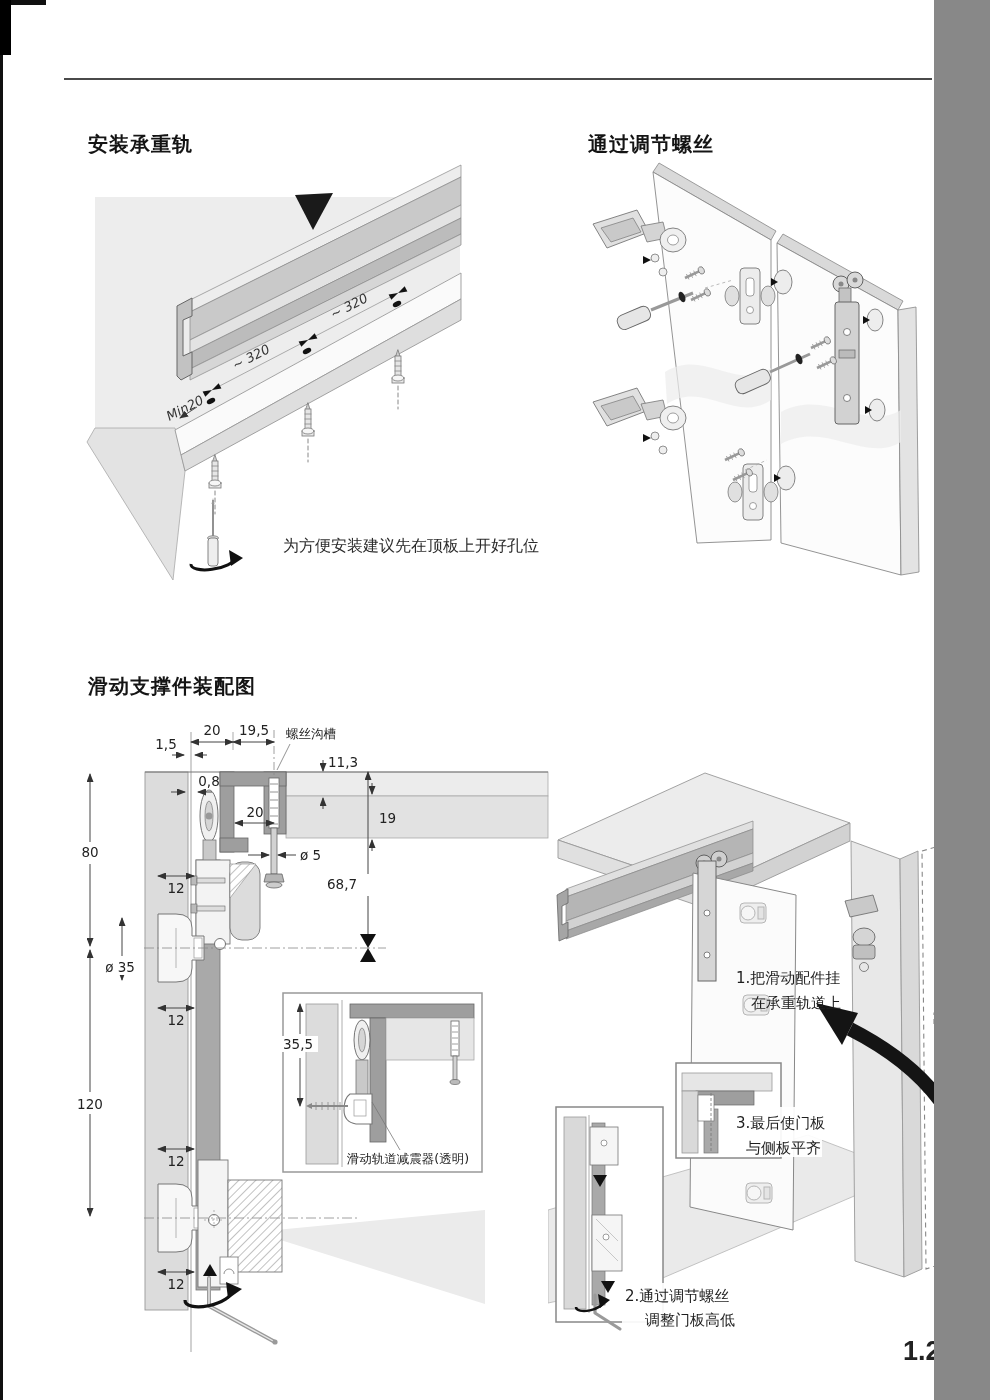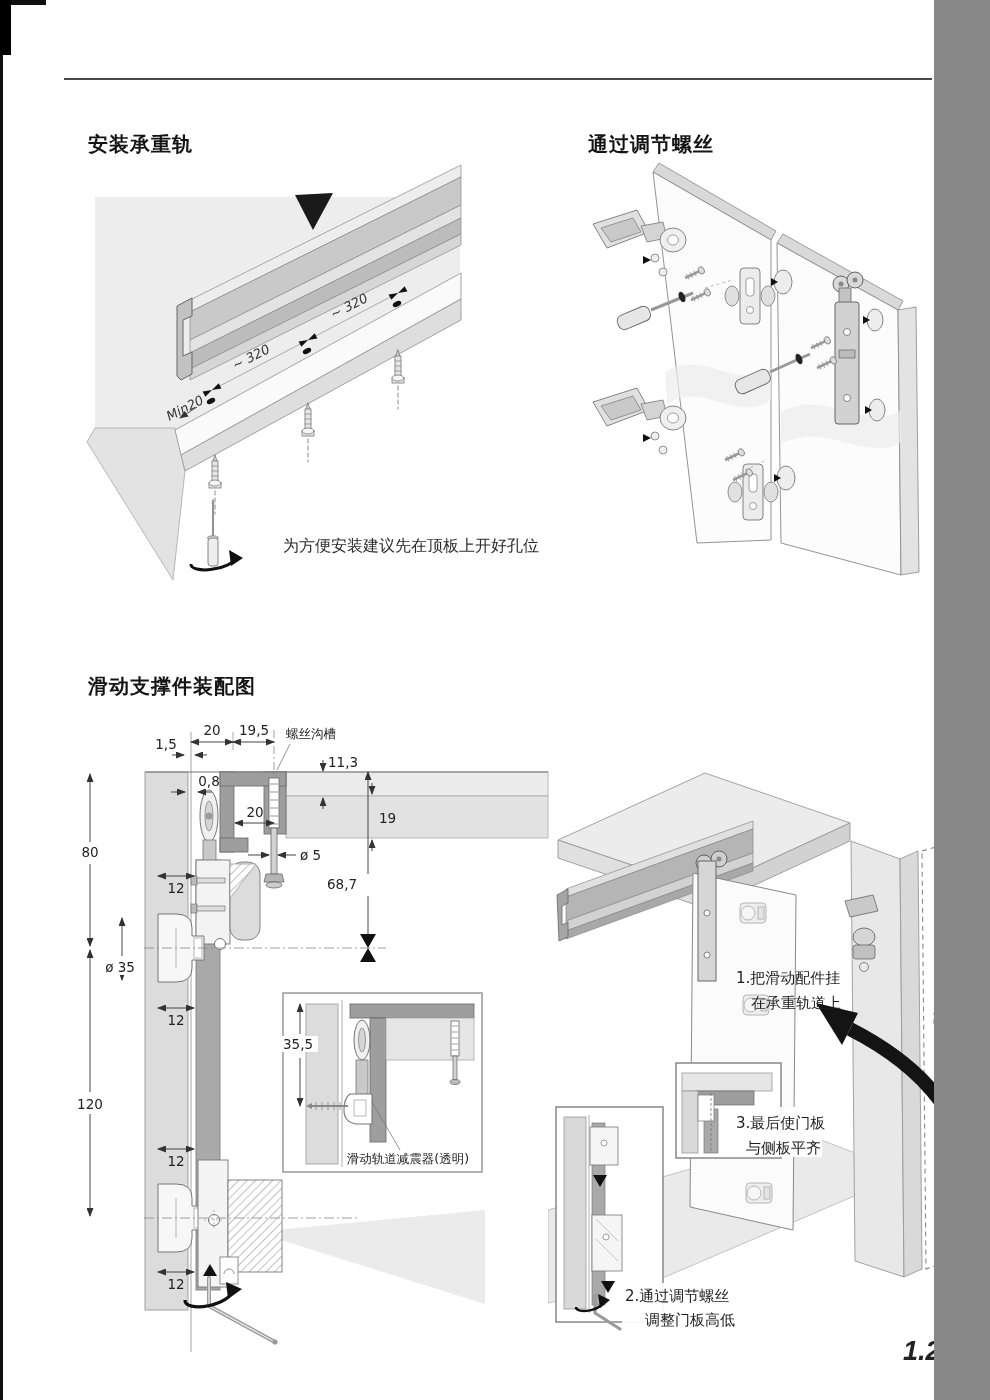--- a/index.html
+++ b/index.html
@@ -7,21 +7,21 @@
         font-family:"Liberation Sans","DejaVu Sans",sans-serif;}
   .edge-left{position:absolute;left:0;top:0;width:3px;height:1400px;background:#101010;}
   .edge-top{position:absolute;left:0;top:0;width:46px;height:5px;background:#101010;}
   .edge-corner{position:absolute;left:0;top:0;width:11px;height:55px;background:#000;}
   .rule{position:absolute;left:64px;top:78px;width:868px;height:2px;background:#4a4a4a;}
   .sec-title{position:absolute;font-size:20px;font-weight:700;color:#141414;letter-spacing:1px;white-space:nowrap;}
   #t1{left:88px;top:131px;}
   #t2{left:588px;top:131px;}
   #t3{left:88px;top:673px;}
   .caption{position:absolute;left:283px;top:536px;font-size:16px;font-weight:500;color:#2b2b2b;white-space:nowrap;}
-  .pagenum{position:absolute;left:903px;top:1336px;font-size:27px;font-weight:600;color:#222;font-style:italic;}
+  .pagenum{position:absolute;left:903px;top:1336px;font-size:27px;font-weight:600;color:#222;}
   .fig{position:absolute;}
   #fig1{left:85px;top:160px;}
   #fig2{left:585px;top:160px;}
   #fig3{left:70px;top:712px;}
   #fig4{left:548px;top:745px;}
   svg text{font-family:"DejaVu Sans","Liberation Sans",sans-serif;font-size:13.5px;fill:#222;}
   svg text.iso{font-style:italic;font-size:13px;fill:#333;}
   svg text.cjk{font-size:12.5px;fill:#222;}
   svg text.step{font-size:15px;fill:#1e1e1e;}
 </style>

